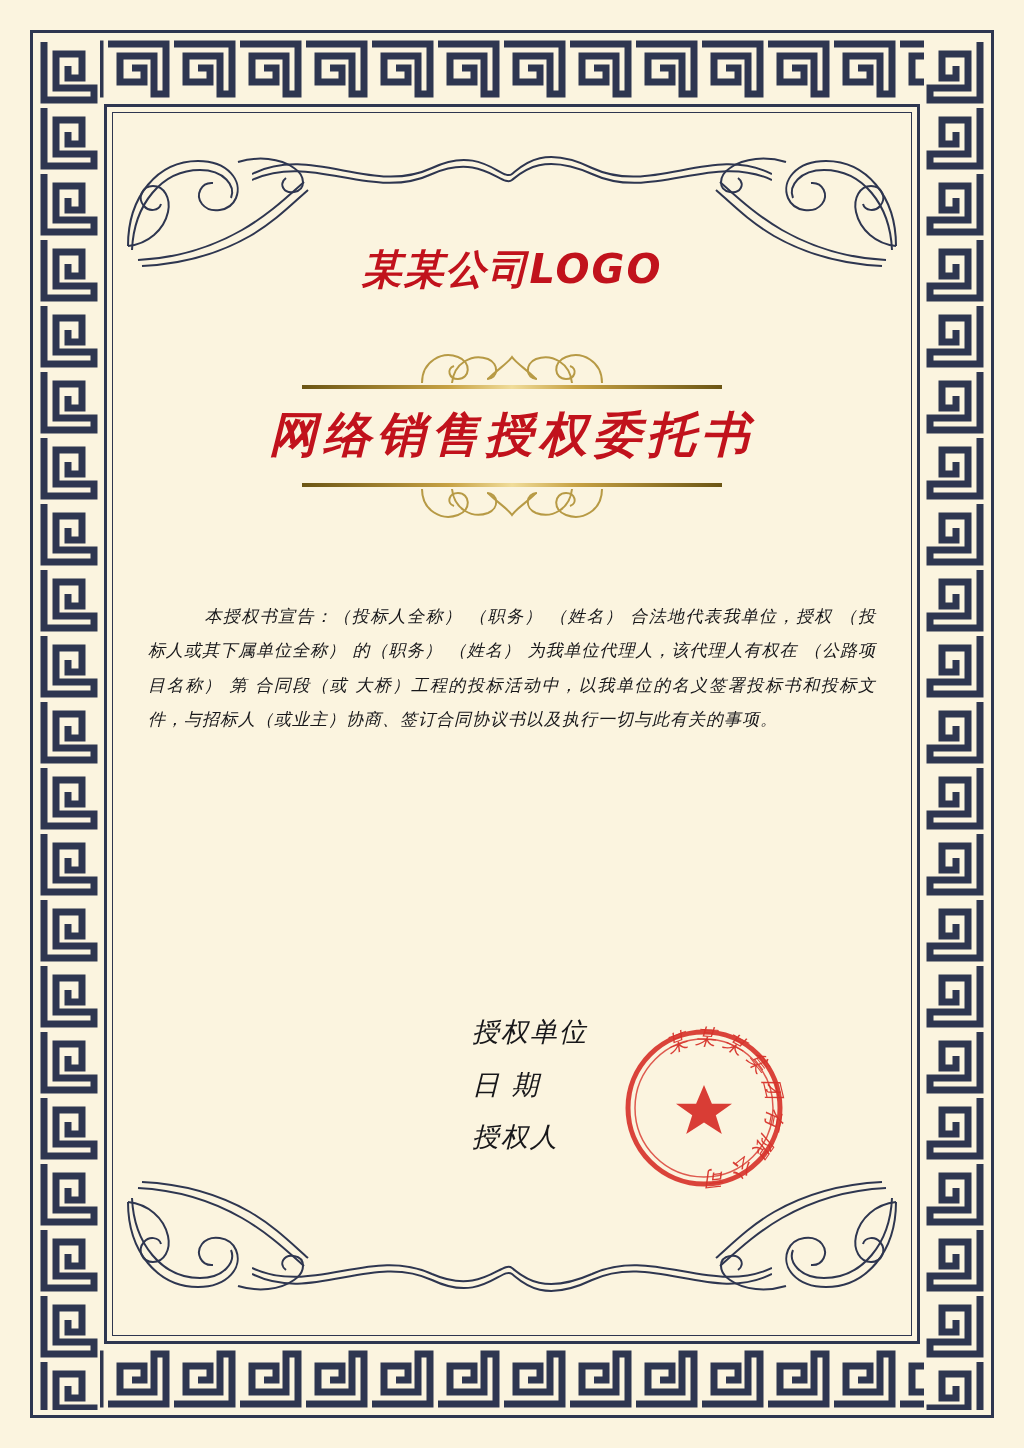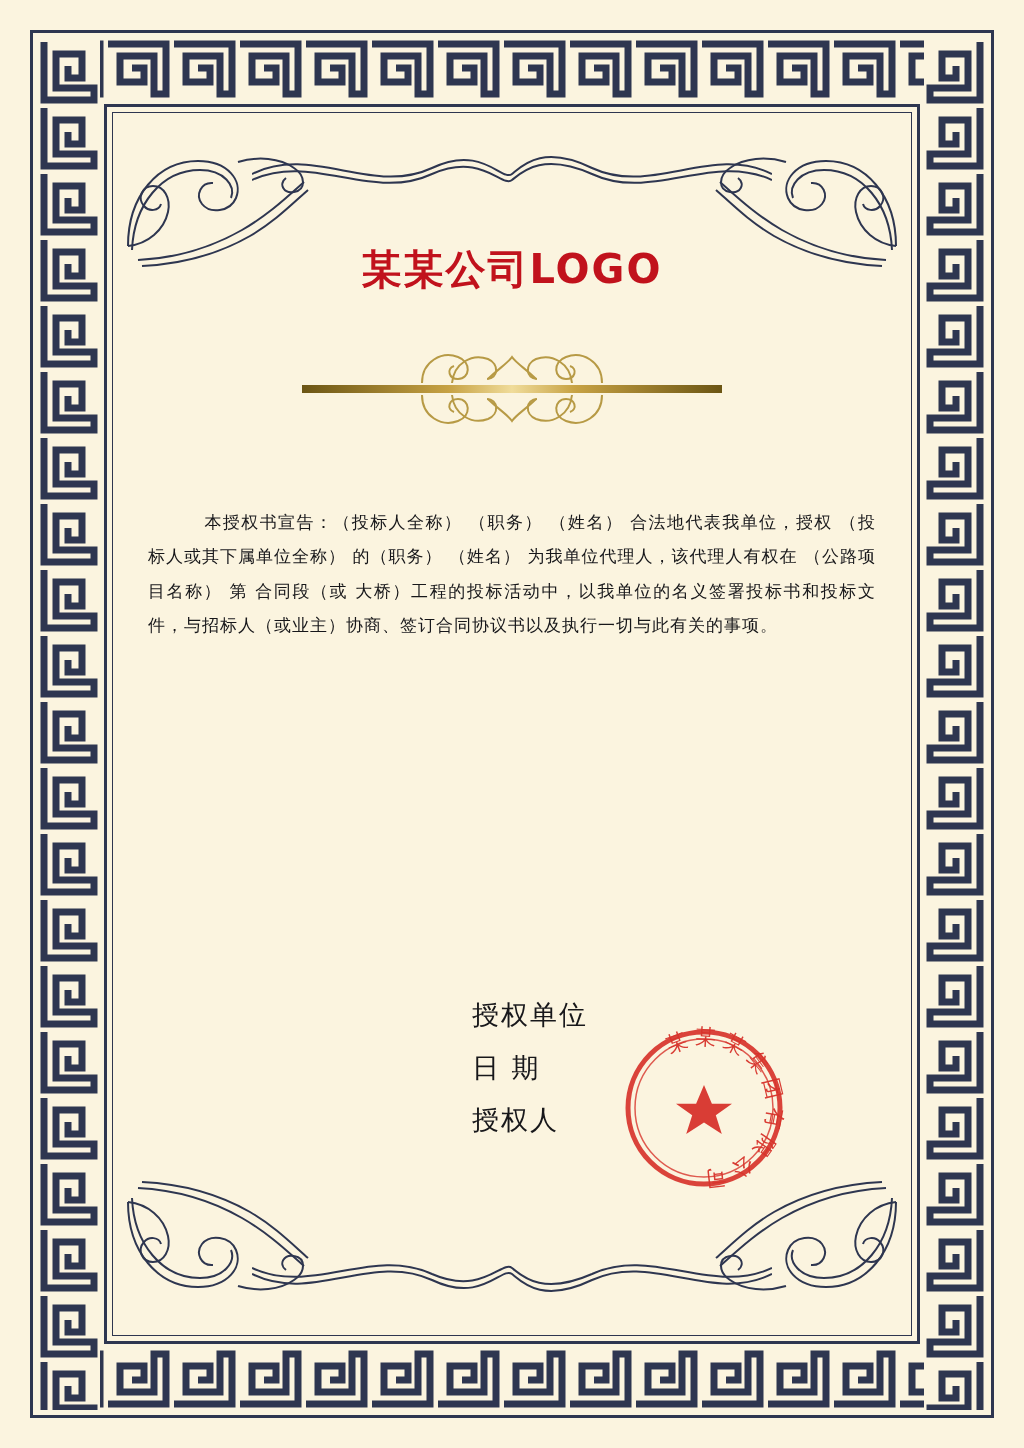--- a/index.html
+++ b/index.html
@@ -14,20 +14,21 @@
     overflow: hidden;
   }
 
   
   .page {
     position: relative;
     width: 1024px;
     height: 1448px;
     background: #fbf4df;
     box-sizing: border-box;
+    font-style: italic;
   }
 
   
   .edge-rule {
     position: absolute;
     left: 30px;
     top: 30px;
     right: 30px;
     bottom: 30px;
     border: 3px solid #2e3650;
@@ -165,21 +166,21 @@
     text-align: justify;
     text-justify: inter-ideograph;
     letter-spacing: 1px;
     padding: 0 8px;
   }
   .body-text .indent { display: inline-block; width: 56px; }
 
   .sign-block {
     position: absolute;
     right: 12px;
-    bottom: 101px;
+    bottom: 84px;
     width: 400px;
     color: #17171a;
     font-family: "DejaVu Sans", sans-serif;
     font-size: 27px;
     line-height: 1.95;
     letter-spacing: 2px;
   }
   .sign-line { white-space: nowrap; }
 
   
@@ -311,20 +312,21 @@
       <svg class="scroll-orn" viewBox="0 0 420 46">
         <g fill="none" stroke="#b79a45" stroke-width="2">
           <path d="M120 44 C120 22 140 12 156 18 C170 23 168 40 156 40 C147 40 144 30 152 27"></path>
           <path d="M150 44 C152 24 170 14 186 20 C198 25 196 40 185 40"></path>
           <path d="M300 44 C300 22 280 12 264 18 C250 23 252 40 264 40 C273 40 276 30 268 27"></path>
           <path d="M270 44 C268 24 250 14 234 20 C222 25 224 40 235 40"></path>
           <path d="M186 40 C196 30 206 24 210 18 C214 24 224 30 234 40"></path>
         </g>
       </svg>
       <div class="rule-gold"></div>
+      <div class="doc-title">网络销售授权委托书</div>
       <div class="rule-gold"></div>
       <svg class="scroll-orn lower" viewBox="0 0 420 46">
         <g fill="none" stroke="#b79a45" stroke-width="2">
           <path d="M120 44 C120 22 140 12 156 18 C170 23 168 40 156 40 C147 40 144 30 152 27"></path>
           <path d="M150 44 C152 24 170 14 186 20 C198 25 196 40 185 40"></path>
           <path d="M300 44 C300 22 280 12 264 18 C250 23 252 40 264 40 C273 40 276 30 268 27"></path>
           <path d="M270 44 C268 24 250 14 234 20 C222 25 224 40 235 40"></path>
           <path d="M186 40 C196 30 206 24 210 18 C214 24 224 30 234 40"></path>
         </g>
       </svg>

